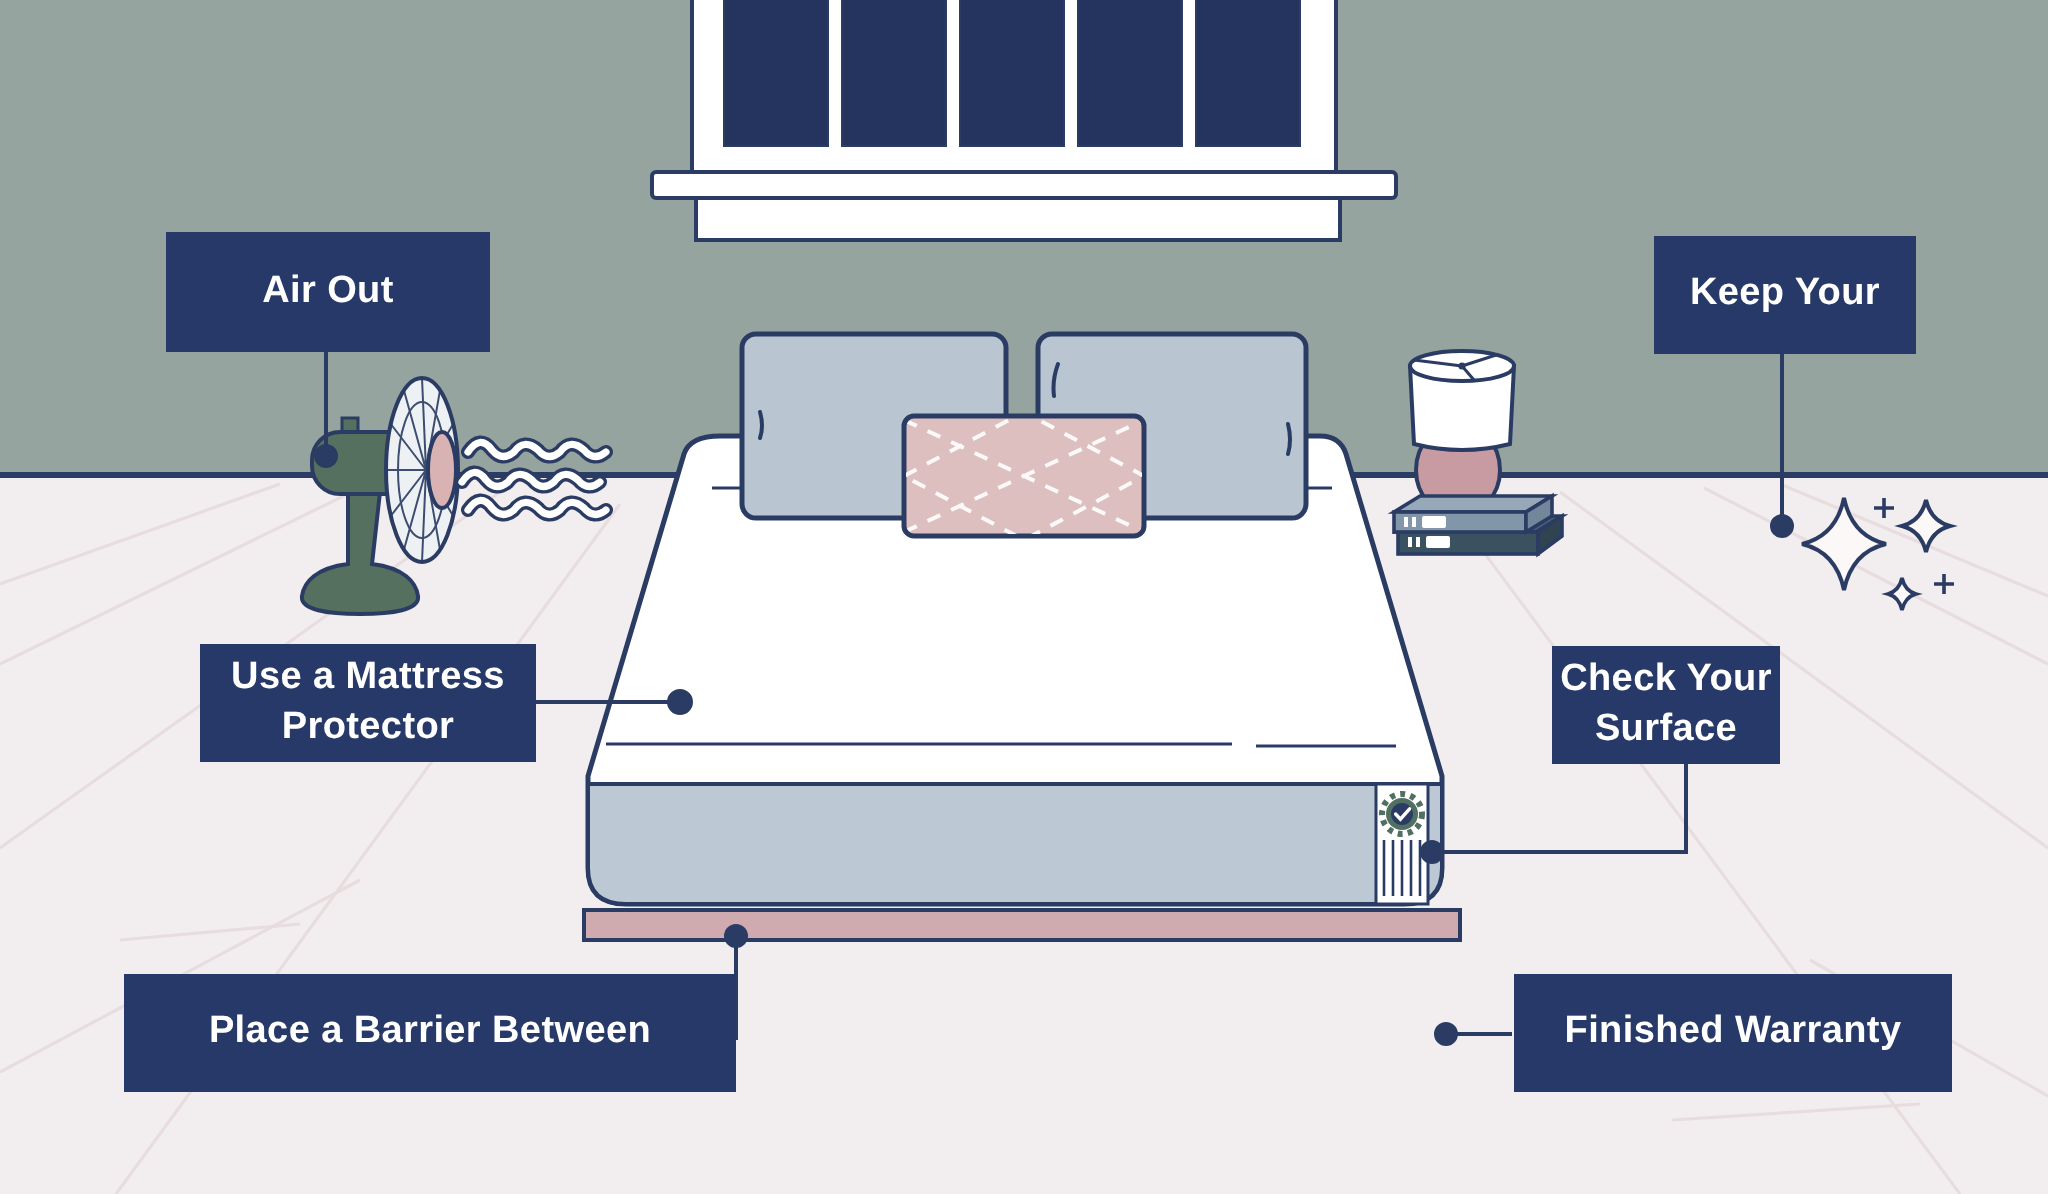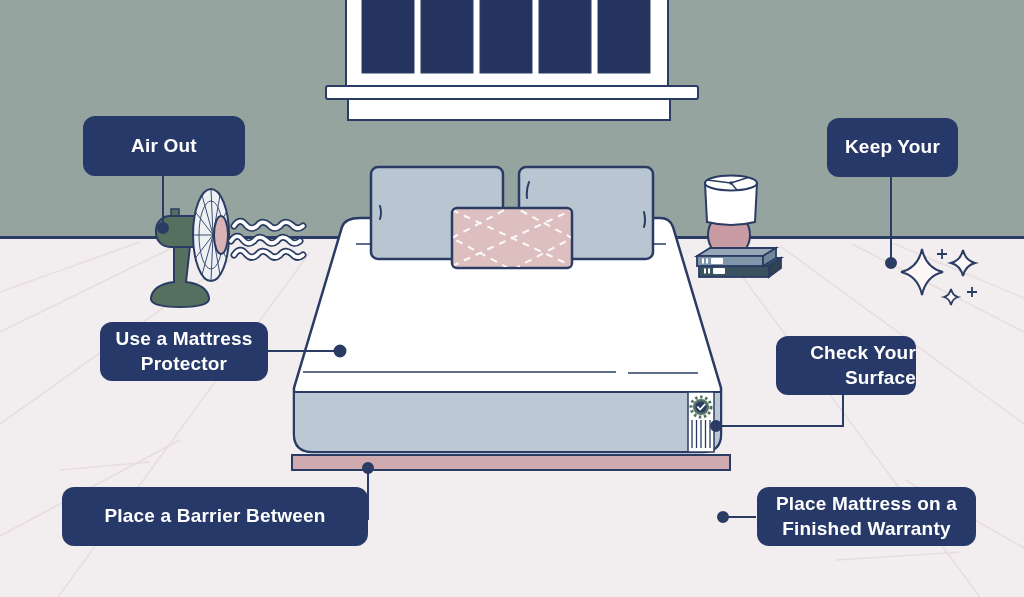--- a/index.html
+++ b/index.html
@@ -11,21 +11,21 @@
   html,body{margin:0;padding:0;background:#ddd;}
   .stage{
     position:relative;width:1024px;height:597px;overflow:hidden;
     font-family:"Liberation Sans", sans-serif;
   }
   .wall{position:absolute;left:0;top:0;width:1024px;height:238px;background:var(--wall);}
   .floor{position:absolute;left:0;top:238px;width:1024px;height:359px;background:var(--floor);}
   .art{position:absolute;left:0;top:0;width:1024px;height:597px;}
   .callout{
     position:absolute;background:var(--callout-bg);color:var(--callout-text);
-    border-radius:12px;display:flex;flex-direction:column;align-items:center;
+    border-radius:0;display:flex;flex-direction:column;align-items:center;
     justify-content:center;text-align:center;font-size:19px;font-weight:600;
     line-height:1.28;letter-spacing:.2px;z-index:5;
   }
 </style>
 </head>
 <body>
 
 <div class="stage">
   <div class="wall"></div>
   <div class="floor"></div>
@@ -178,26 +178,25 @@
 
   <div class="callout" style="left:827px;top:118px;width:131px;height:59px;">
     <span>Keep Your</span>
   </div>
 
   <div class="callout" style="left:100px;top:322px;width:168px;height:59px;">
     <span>Use a Mattress</span>
     <span>Protector</span>
   </div>
 
-  <div class="callout" style="left:776px;top:336px;width:140px;height:59px;align-items:flex-end;">
+  <div class="callout" style="left:776px;top:323px;width:114px;height:59px;">
     <span>Check Your</span>
     <span>Surface</span>
   </div>
 
   <div class="callout" style="left:62px;top:487px;width:306px;height:59px;">
     <span>Place a Barrier Between</span>
   </div>
 
   <div class="callout" style="left:757px;top:487px;width:219px;height:59px;">
-    <span>Place Mattress on a</span>
     <span>Finished Warranty</span>
   </div>
 </div>
 
 </body></html>

